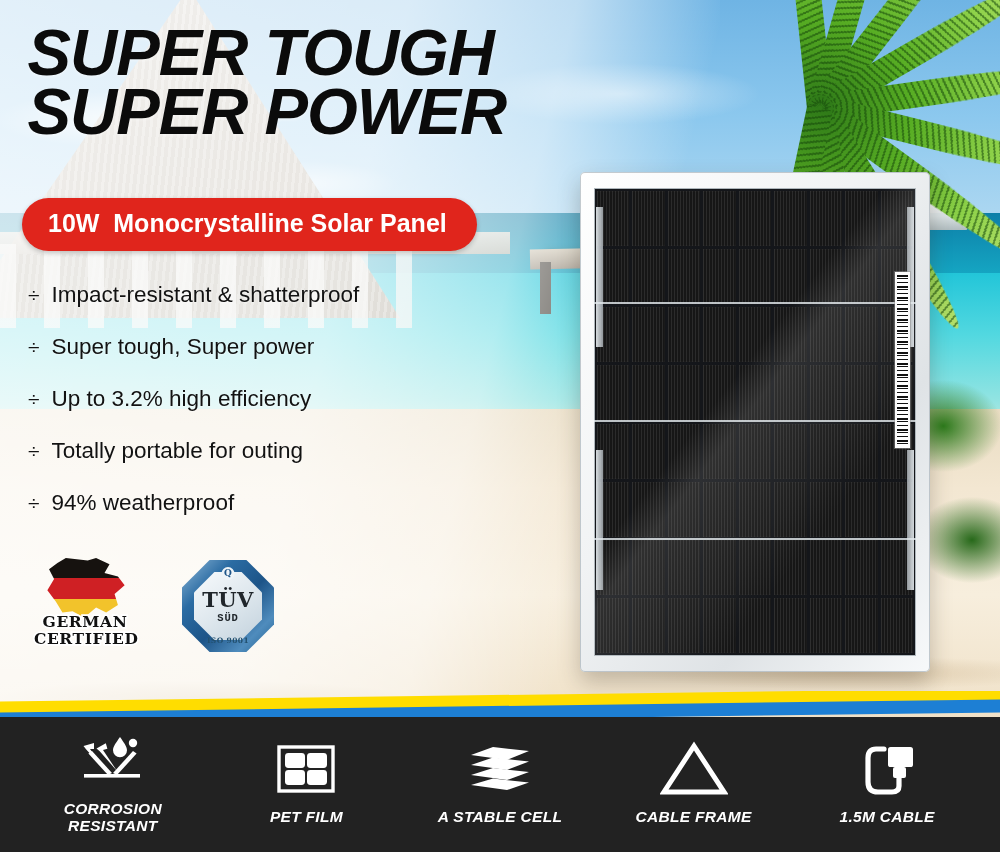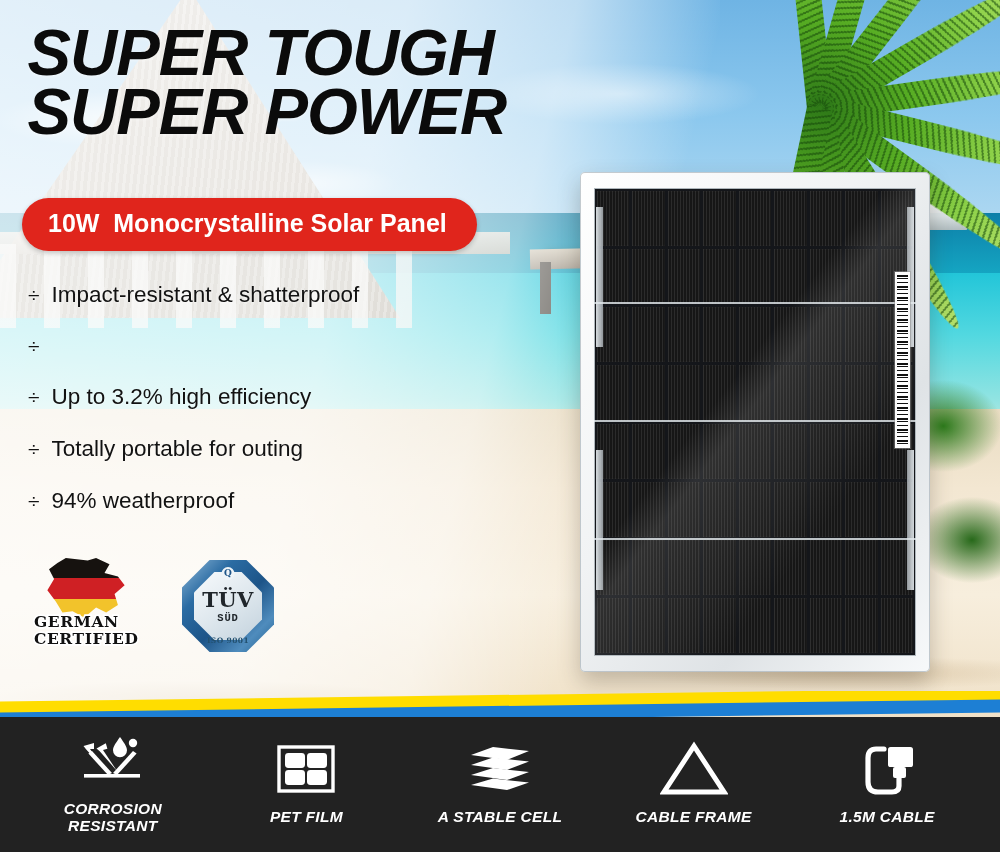--- a/index.html
+++ b/index.html
@@ -169,21 +169,21 @@
   .ger{ position:relative; width:102px; height:96px; }
   .ger-map{
     position:absolute; left:10px; top:0; width:84px; height:62px;
     background:linear-gradient(180deg,#16120f 0%,#16120f 33%,#cf2024 33%,#cf2024 66%,#f2c32b 66%,#f2c32b 100%);
     clip-path:polygon(26% 0%,52% 4%,62% 0%,78% 10%,72% 24%,88% 30%,96% 44%,84% 58%,
       88% 76%,74% 88%,62% 80%,48% 96%,34% 86%,22% 88%,14% 70%,4% 52%,12% 34%,6% 18%,16% 8%);
     filter:drop-shadow(0 1px 1px rgba(0,0,0,.4));
   }
   .ger-txt{
     position:absolute; left:0; top:56px; width:102px;
-    line-height:1.08;
+    text-align:center; line-height:1.08;
     font-size:15.5px; font-weight:bold; letter-spacing:.6px;
     color:#111;
     -webkit-text-stroke:3.4px #fff;
     paint-order:stroke fill;
     font-family:"DejaVu Serif", serif;
   }
 
   .tuv{ position:relative; width:92px; height:92px; margin-top:2px; }
   .tuv-oct{
     position:absolute; inset:0;
@@ -345,20 +345,21 @@
 
   <div class="pill">10W  Monocrystalline Solar Panel</div>
 
   <div class="bullets">
     <div class="bullet">
       <span class="mark">÷</span>
       <span>Impact-resistant &amp; shatterproof</span>
     </div>
     <div class="bullet">
       <span class="mark">÷</span>
+      <span>Super tough, Super power</span>
     </div>
     <div class="bullet">
       <span class="mark">÷</span>
       <span>Up to 3.2% high efficiency</span>
     </div>
     <div class="bullet">
       <span class="mark">÷</span>
       <span>Totally portable for outing</span>
     </div>
     <div class="bullet">

